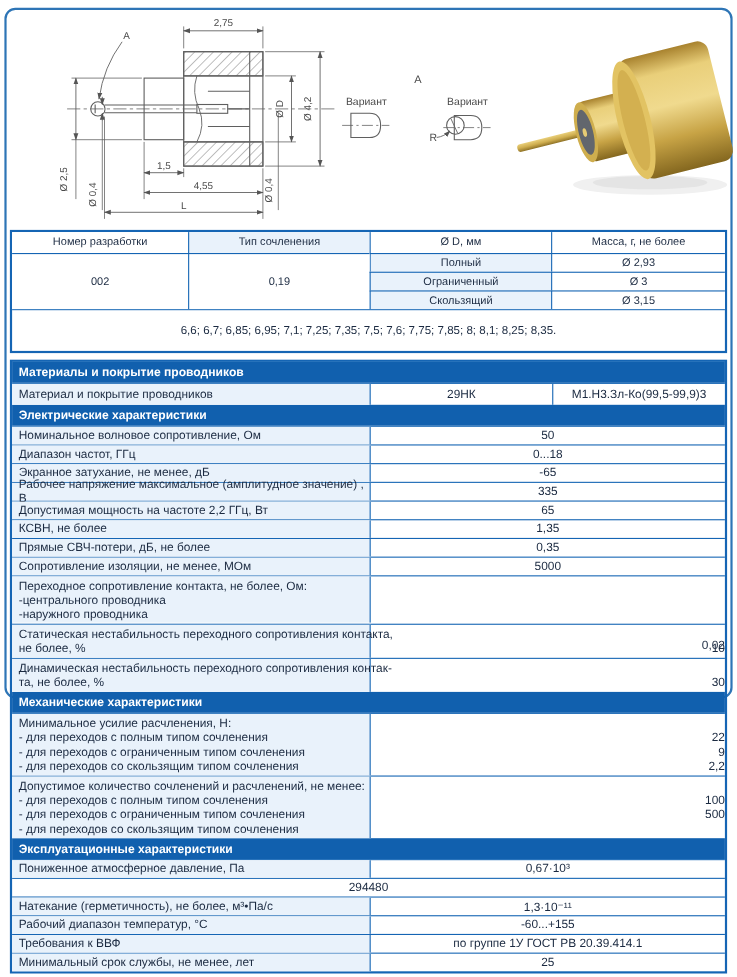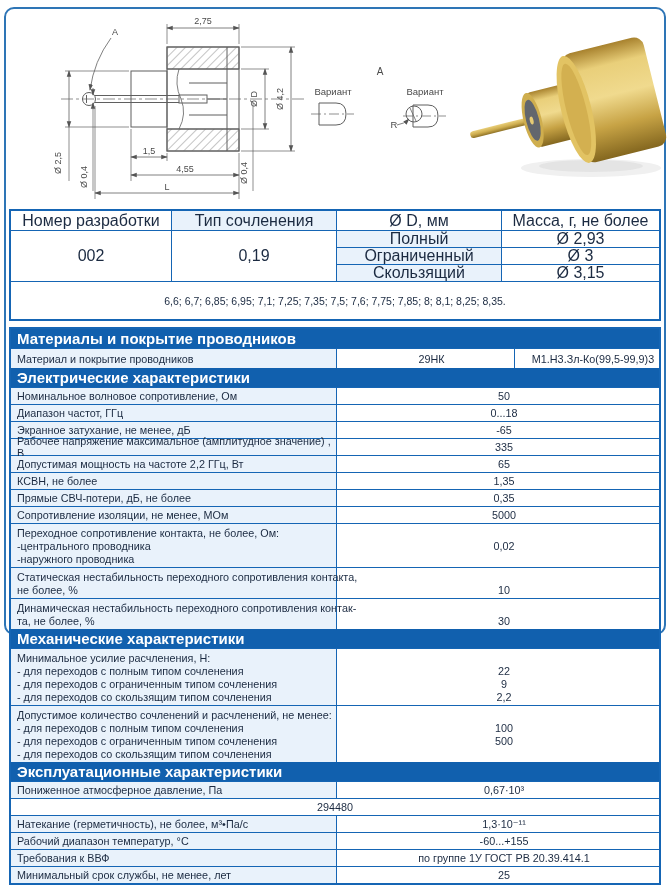--- a/index.html
+++ b/index.html
@@ -22,60 +22,60 @@
 
   
   .t1 { border: 2px solid #1565b4; margin-top: 1px; }
   .t1-grid {
     display: grid;
     grid-template-columns: 160px 165px 165px 1fr;
     grid-template-rows: 19px 17px 17px 17px;
   }
   .t1c {
     display: flex; align-items: center; justify-content: center;
-    font-size: 16px;
+    font-size: 10px;
     border-left: 1.5px solid #1565b4;
     border-top: 1.5px solid #1565b4;
     background: #ffffff; text-align: left;
   }
   .t1c.first-col { border-left: none; }
   .t1c.head-row { border-top: none; }
   .t1c.lt { background: #e9f2fb; }
   .t1c.span3 { grid-row: 2 / 5; }
   .note {
     border-top: 1.5px solid #1565b4;
     height: 38px;
     display: flex; flex-direction: column; align-items: center; justify-content: center;
     font-size: 10.5px; line-height: 14px; text-align: center;
   }
   .gap { height: 6px; }
 
   
   .spec { border: 2px solid #1565b4; }
   .shead {
     height: 19px; background: #1160ae; color: #ffffff;
-    font-weight: bold; font-size: 15px;
+    font-weight: bold; font-size: 11px;
     display: flex; align-items: center; padding-left: 6px;
   }
-  .srow { display: flex; border-top: 1.5px solid #1565b4; gap: 12px; }
+  .srow { display: flex; border-top: 1.5px solid #1565b4; }
   .srow:first-child { border-top: none; }
   .slabel {
     width: 326px; background: #e9f2fb;
     border-right: 1.5px solid #1565b4;
     padding-left: 6px; font-size: 10.8px;
   }
-  .svalue { flex: 1; font-size: 10.8px; text-align: center; }
+  .svalue { flex: 1; font-size: 10.8px; text-align: right; }
   .h1 { height: 17px; }
   .h1 .slabel { display: flex; align-items: center; }
   .h1 .svalue { display: flex; align-items: center; justify-content: center; }
   .hm { height: 20px; }
   .hm .mcell { display: flex; align-items: center; justify-content: center; font-size: 10.8px; }
   .mc1 { width: 166px; border-right: 1.5px solid #1565b4; }
   .mc2 { flex: 1; }
-  .h3l { height: 44px; }
+  .h3l { height: 44px; flex-direction: column; }
   .h2l { height: 31px; }
   .h4l { height: 57px; }
   .mlt { padding-top: 2.5px; }
   .ln { height: 13px; line-height: 13px; white-space: nowrap; }
 </style>
 </head>
 <body>
 
 <div class="page">
 

